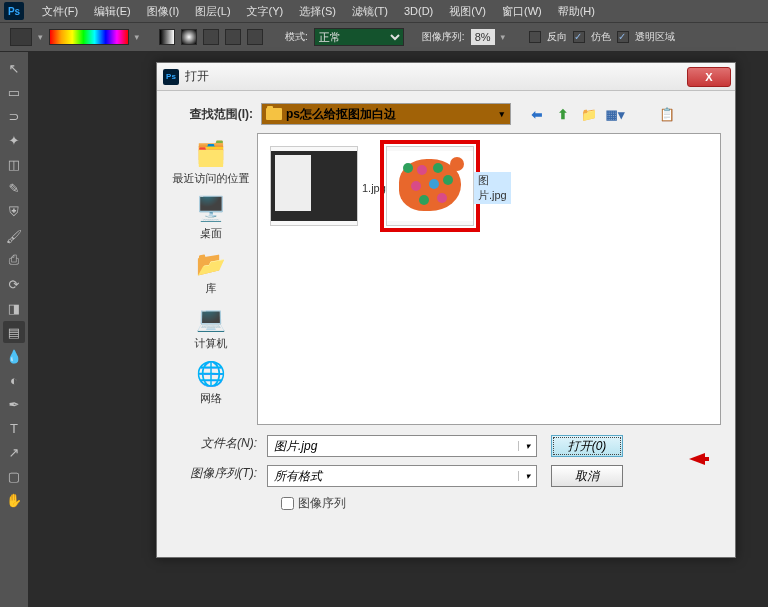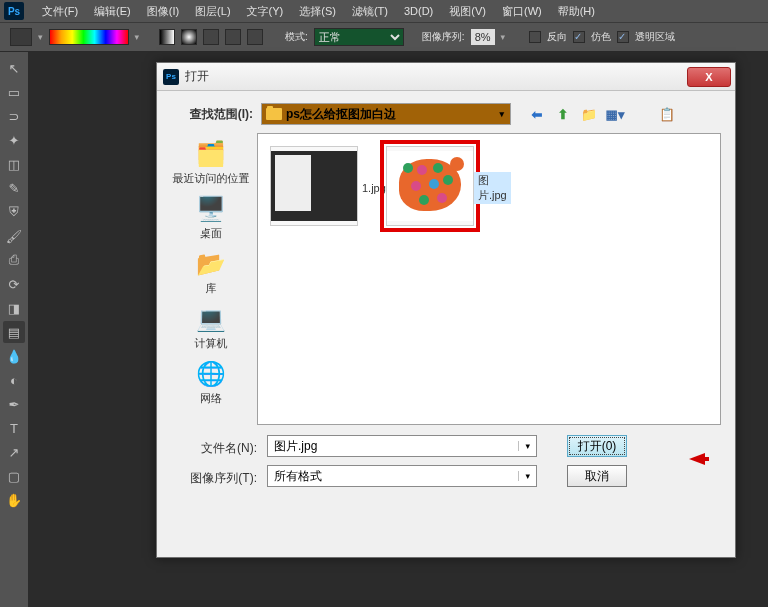--- a/index.html
+++ b/index.html
@@ -68,25 +68,25 @@
 .thumb2 { width: 86px; height: 70px; background: white; position: relative; }
 .cow-body { position:absolute; left:12px; top:8px; width:62px; height:52px; background:#e8672c; border-radius:45% 48% 50% 40%; }
 .cow-body::before { content:""; position:absolute; left:4px; top:4px; width:10px; height:10px; background:#2ea05c; border-radius:50%; box-shadow: 14px 2px 0 0 #d94b87, 30px 0px 0 0 #2ea05c, 8px 18px 0 0 #d94b87, 26px 16px 0 0 #3aa0d8, 40px 12px 0 0 #2ea05c, 16px 32px 0 0 #2ea05c, 34px 30px 0 0 #d94b87; }
 .cow-body::after { content:""; position:absolute; right:-3px; top:-2px; width:14px; height:14px; background:#e8672c; border-radius:50%; }
 
 
 .bottom-strip { border: 1px solid #a0a0a0; border-top: none; margin-left: 86px; height: 12px; background: white; }
 
 
 .field-rows { margin-top: 10px; }
-.field-row { display: flex; align-items: flex-end; margin-bottom: 8px; }
+.field-row { display: flex; align-items: flex-start; margin-bottom: 8px; font-style: italic; }
 .field-label { font-size: 12px; width: 90px; text-align: right; padding-right: 10px; color: #333; margin-left: 6px; }
 .field-combo { flex: 1; height: 22px; border: 1px solid #8a8a8a; background: white; font-size: 12px; padding-left: 6px; display: flex; align-items: center; max-width: 270px; }
 .field-combo .combo-arrow { border-left: 1px solid #c0c0c0; padding: 0 6px; }
-.btn { width: 60px; height: 22px; border: 1px solid #7a7a7a; background: linear-gradient(to bottom, #fff, #e4e4e4); font-size: 12px; margin-left: 30px; cursor: default; display: flex; align-items: center; justify-content: center; }
+.btn { width: 72px; height: 22px; border: 1px solid #7a7a7a; background: linear-gradient(to bottom, #fff, #e4e4e4); font-size: 12px; margin-left: 14px; cursor: default; display: flex; align-items: center; justify-content: center; }
 .btn.primary { background: linear-gradient(to bottom, #dff4fb, #b8e4f0); border-color: #5aa8c8; outline: 1px dotted #444; outline-offset: -3px; }
 
 .seq-row { display: flex; align-items: center; margin-top: 6px; margin-left: 110px; font-size: 12px; color: #444; gap: 4px; }
 
 
 .red-arrow { position: absolute; right: 30px; top: 390px; width: 0; height: 0; border-top: 6px solid transparent; border-bottom: 6px solid transparent; border-right: 16px solid #d00000; z-index:5; }
 .red-arrow::after { content:""; position:absolute; left:14px; top:-2px; width:6px; height:4px; background:#d00000; }
 </style>
 </head>
 <body>
@@ -237,15 +237,19 @@
       <div class="field-row">
         <div class="field-label">图像序列(T):</div>
         <div class="field-combo">
           <span>所有格式</span>
           <span class="combo-arrow">▾</span>
         </div>
         <div class="btn">取消</div>
       </div>
     </div>
 
+    <div class="seq-row">
+      <input type="checkbox" style="">
+      <span>图像序列</span>
+    </div>
   </div>
   <div class="red-arrow"></div>
 </div>
 
 </body></html>

